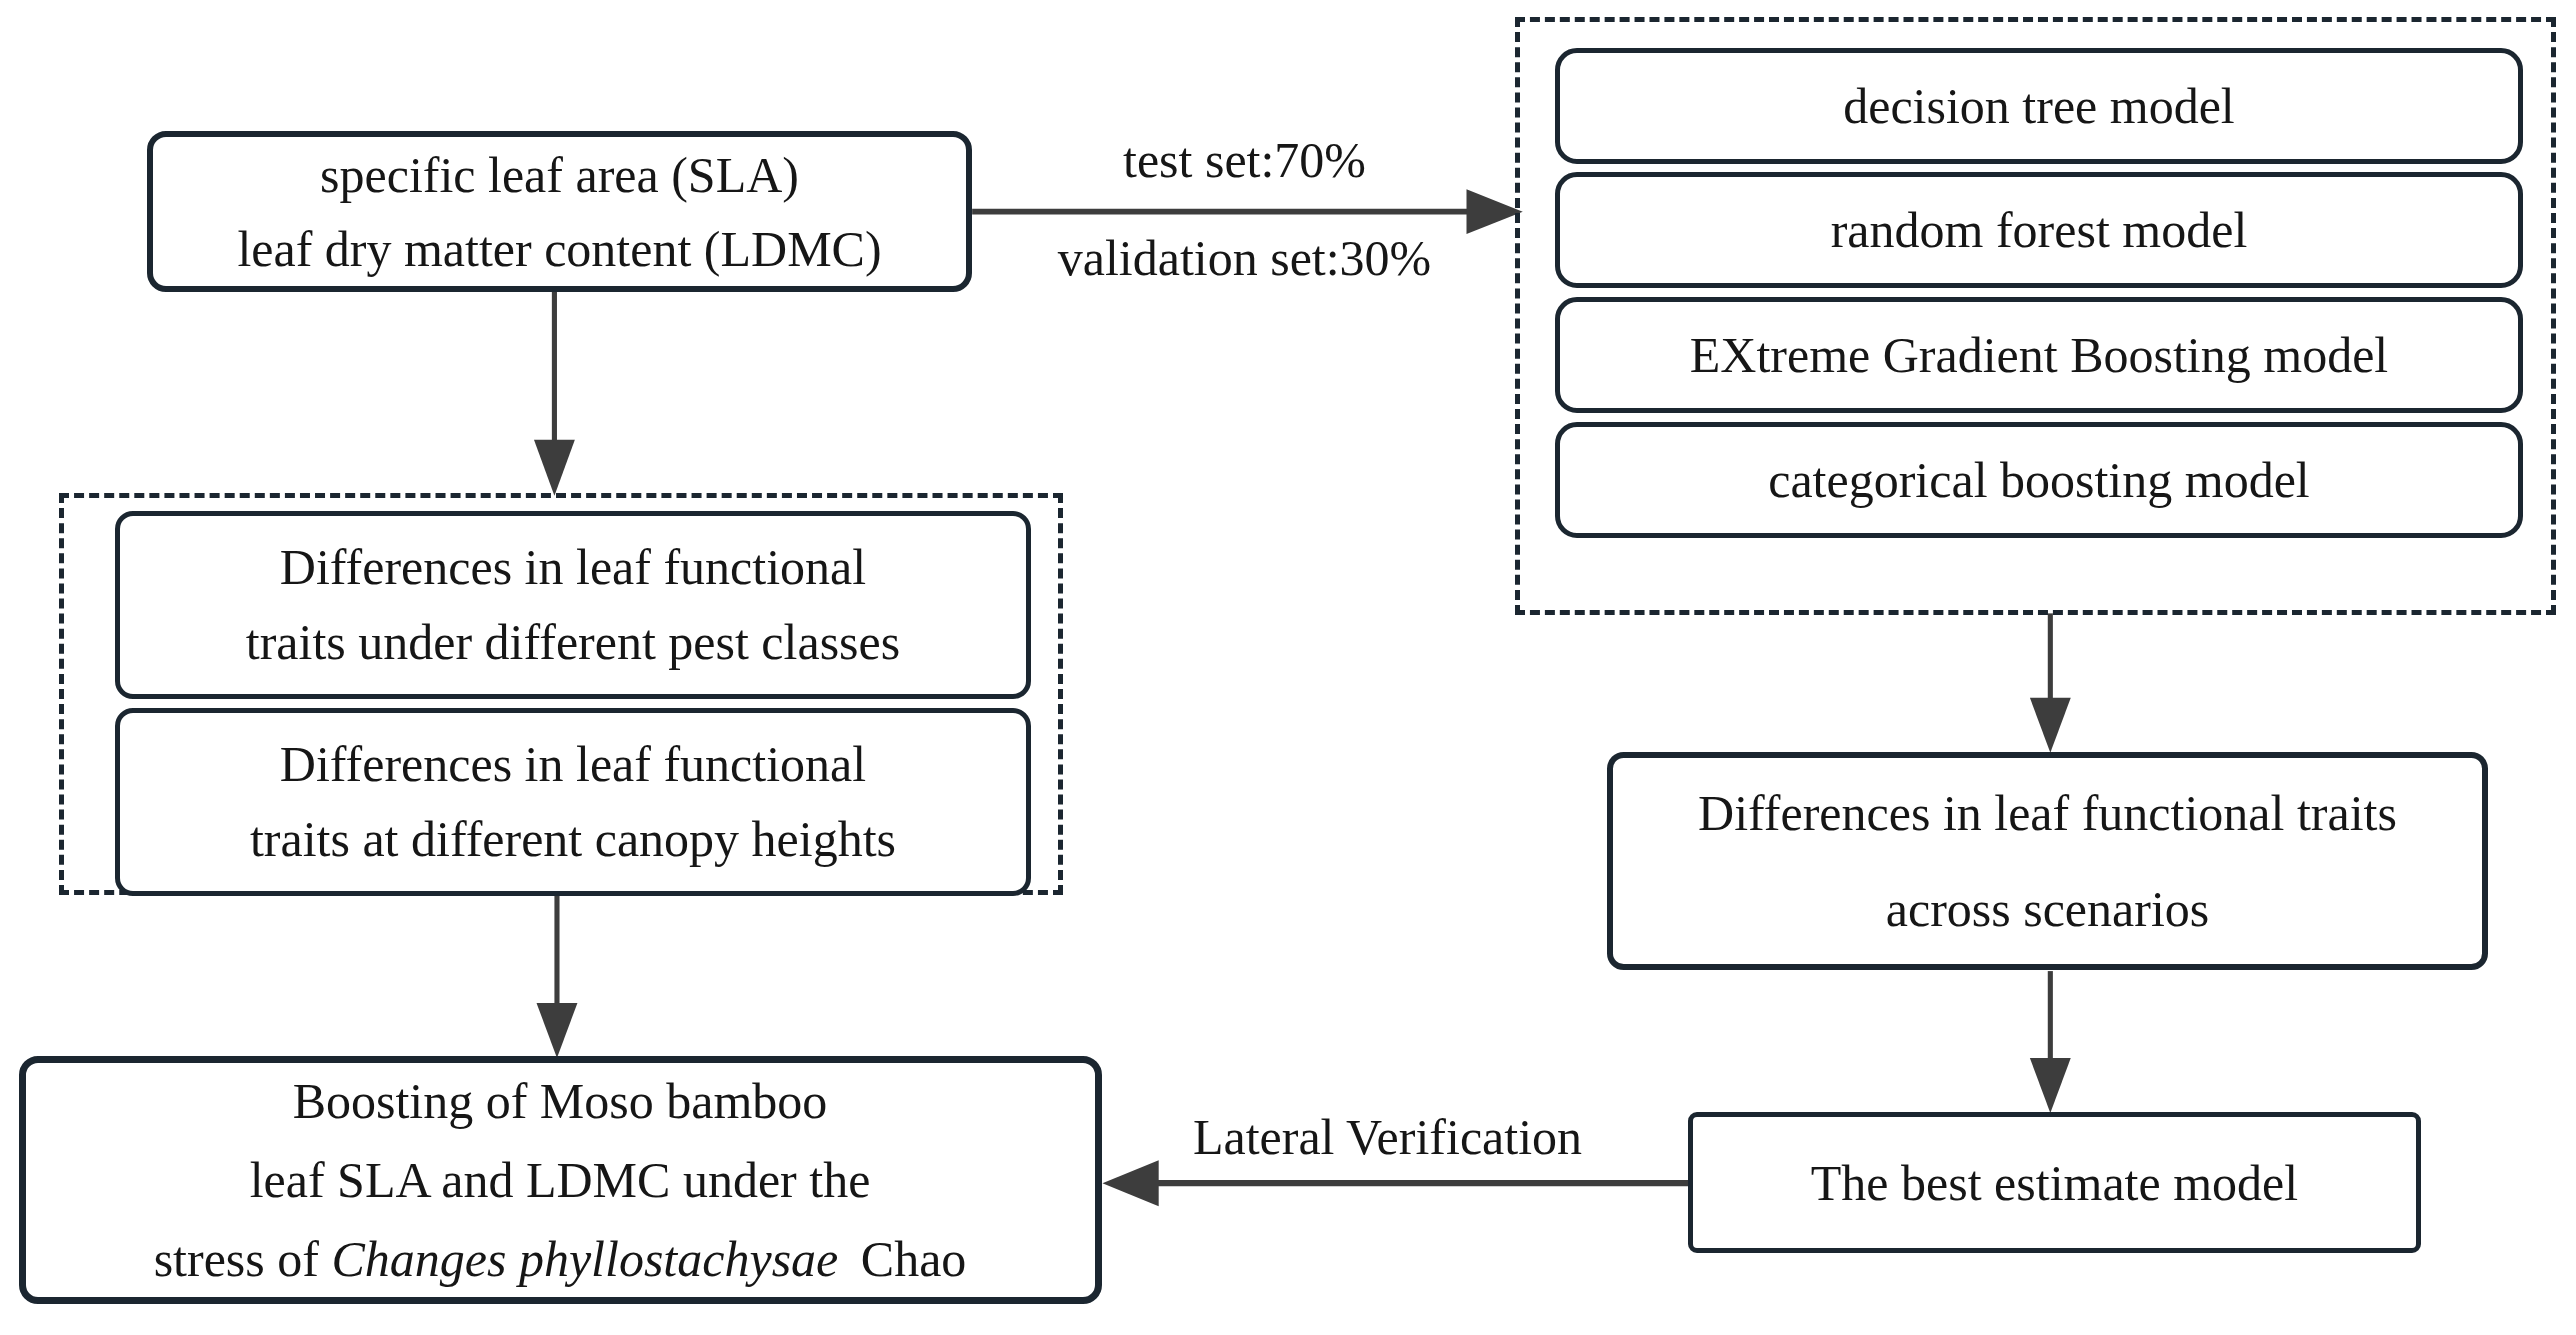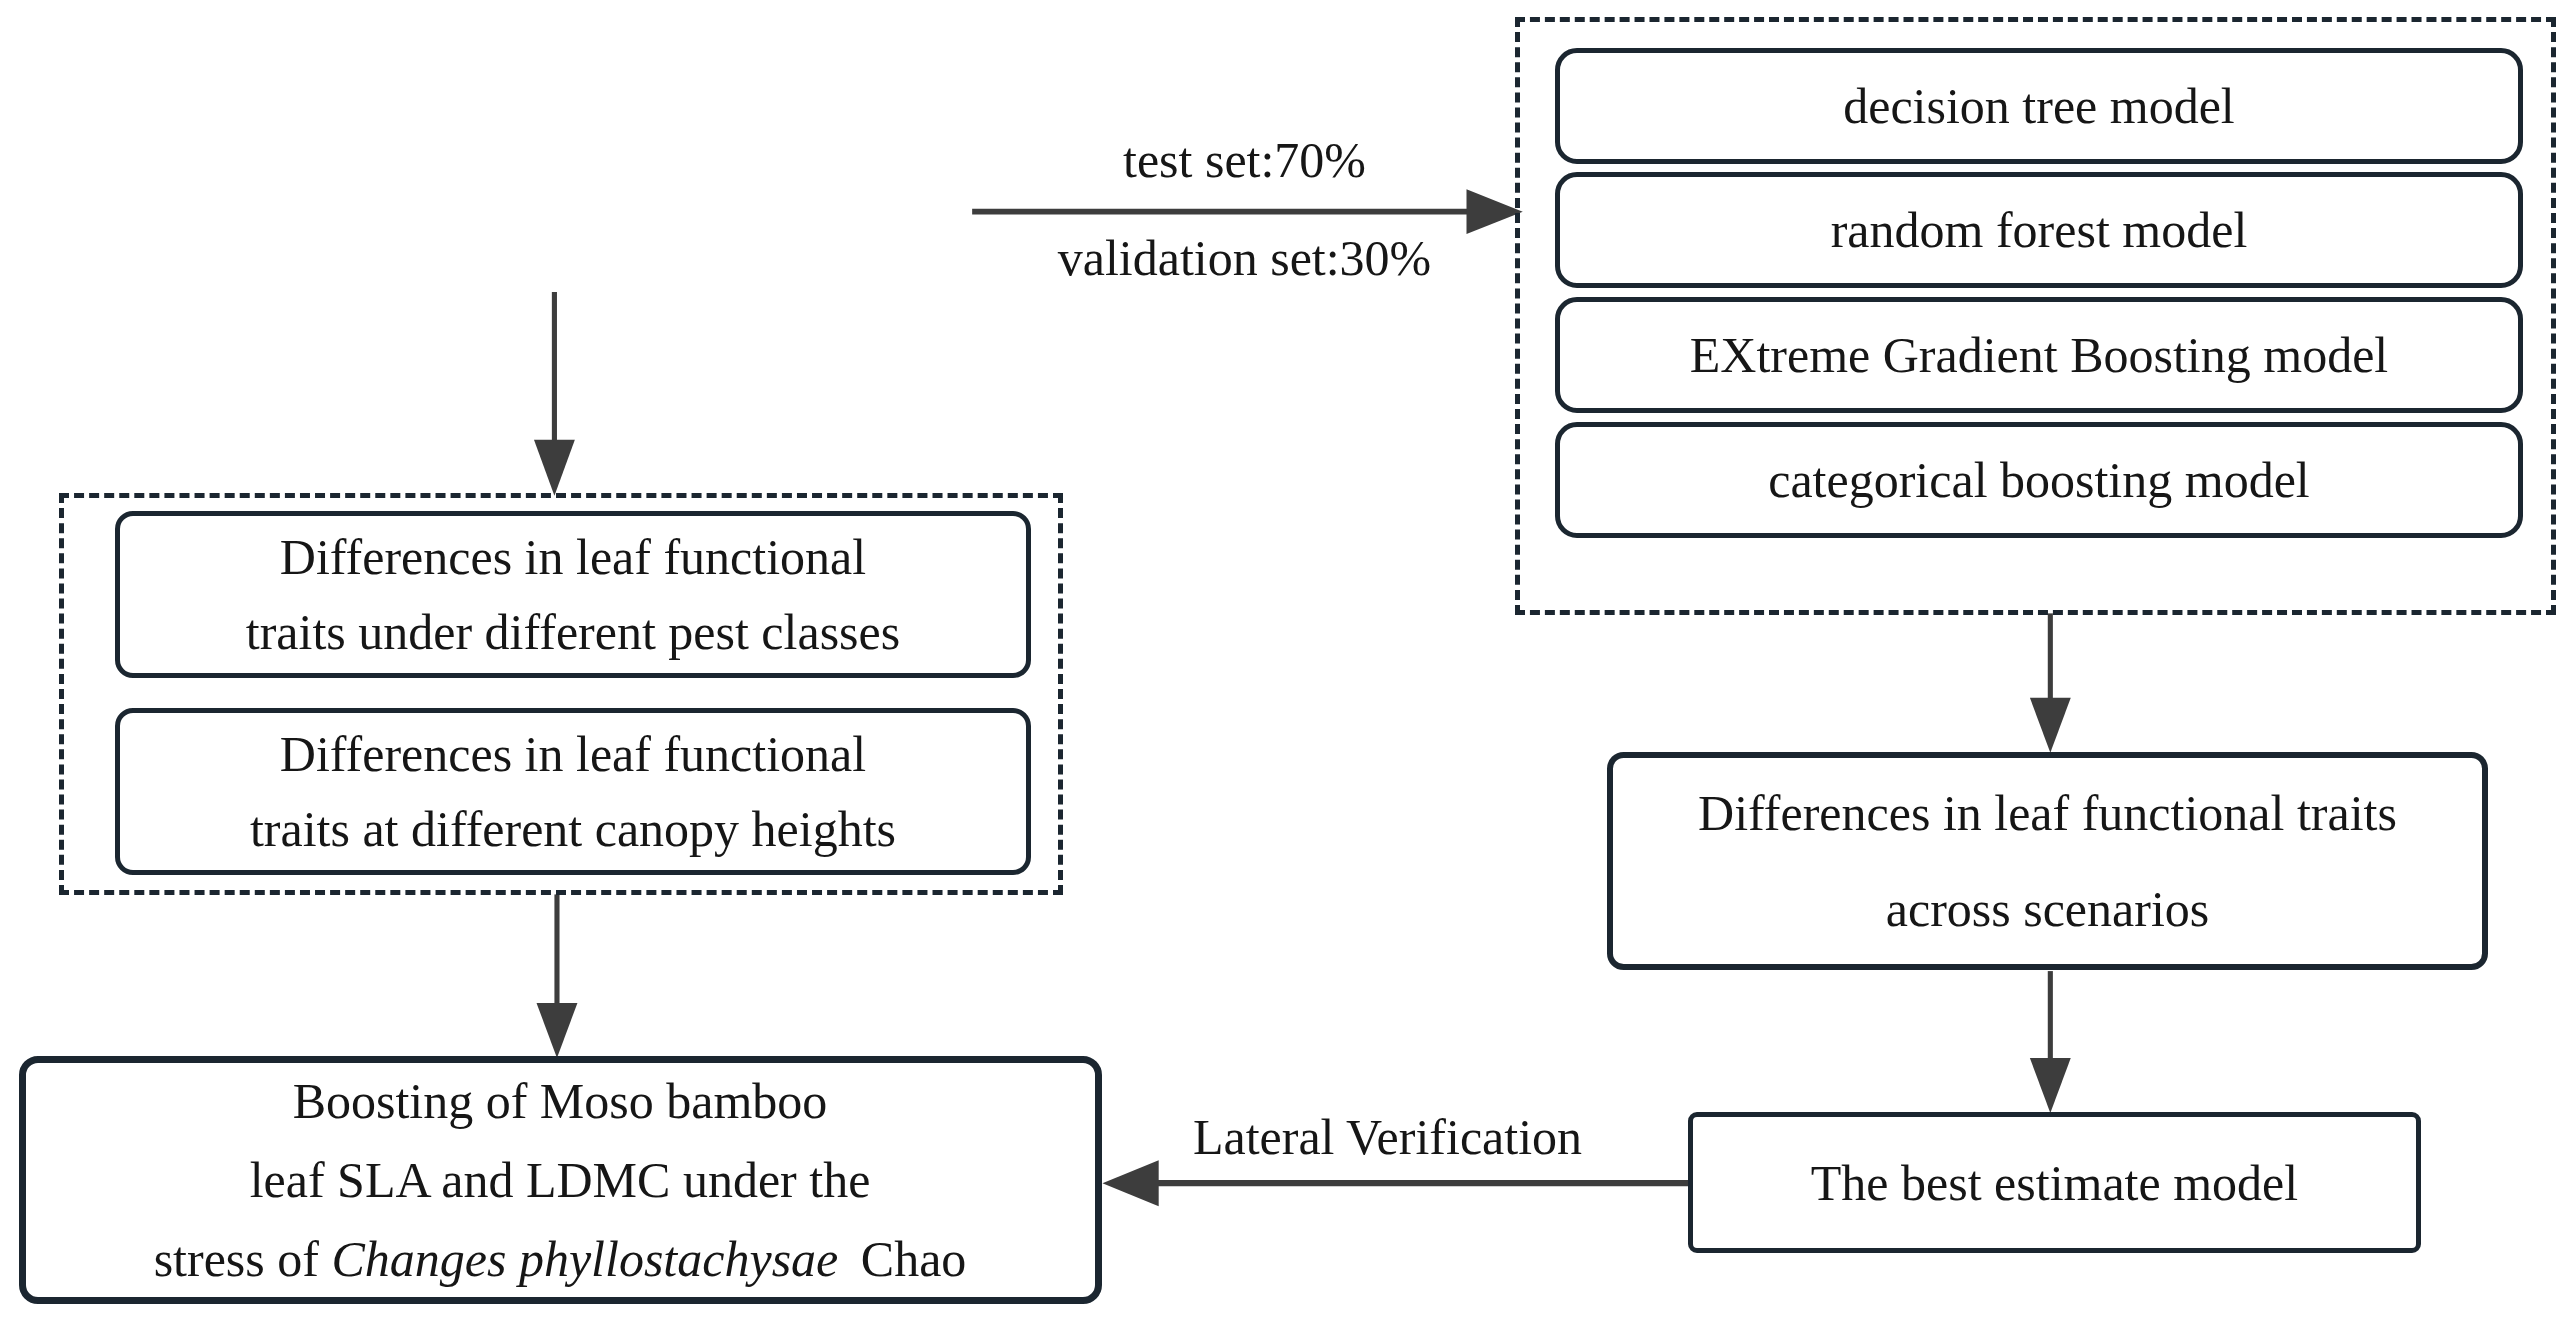--- a/index.html
+++ b/index.html
@@ -53,21 +53,21 @@
   
   .models-group { left: 1515px; top: 16.6px; width: 1041px; height: 598px; }
   .model-box { left: 1555px; width: 968px; height: 116px; border-width: 5.1px; border-radius: 22px; }
   .model-1 { top: 48px; }
   .model-2 { top: 172px; }
   .model-3 { top: 297px; }
   .model-4 { top: 422px; }
 
   
   .analysis-group { left: 59px; top: 493px; width: 1004px; height: 402px; }
-  .analysis-box { left: 115px; width: 916px; height: 167px; border-width: 5.7px; border-radius: 18px; line-height: 75px; }
+  .analysis-box { left: 115px; width: 916px; height: 188px; border-width: 5.7px; border-radius: 18px; line-height: 75px; }
   .pest-box { top: 511px; }
   .canopy-box { top: 708px; }
 
   
   .scenarios-box { left: 1607px; top: 752px; width: 881px; height: 218px; border-radius: 16.6px; line-height: 96px; }
 
   
   .best-box { left: 1688px; top: 1112px; width: 733px; height: 141px; border-width: 5.1px; border-radius: 9px; }
 
   
@@ -112,20 +112,24 @@
     <g>
       <line x1="3210" y1="1520" x2="3210" y2="1660" stroke-width="8"></line>
       <polygon points="3210,1742 3178,1656 3242,1656"></polygon>
     </g>
     <g>
       <line x1="2643" y1="1852" x2="1812" y2="1852" stroke-width="10"></line>
       <polygon points="1726,1852 1814,1816 1814,1888"></polygon>
     </g>
   </svg>
 
+  <div class="box rounded input-box">
+    <div class="bl">specific leaf area (SLA)</div>
+    <div class="bl">leaf dry matter content (LDMC)</div>
+  </div>
 
   <div class="edge-label label-test">test set:70%</div>
   <div class="edge-label label-validation">validation set:30%</div>
 
   <div class="dashed-group models-group"></div>
   <div class="box model-box model-1">
     <div class="bl">decision tree model</div>
   </div>
   <div class="box model-box model-2">
     <div class="bl">random forest model</div>

